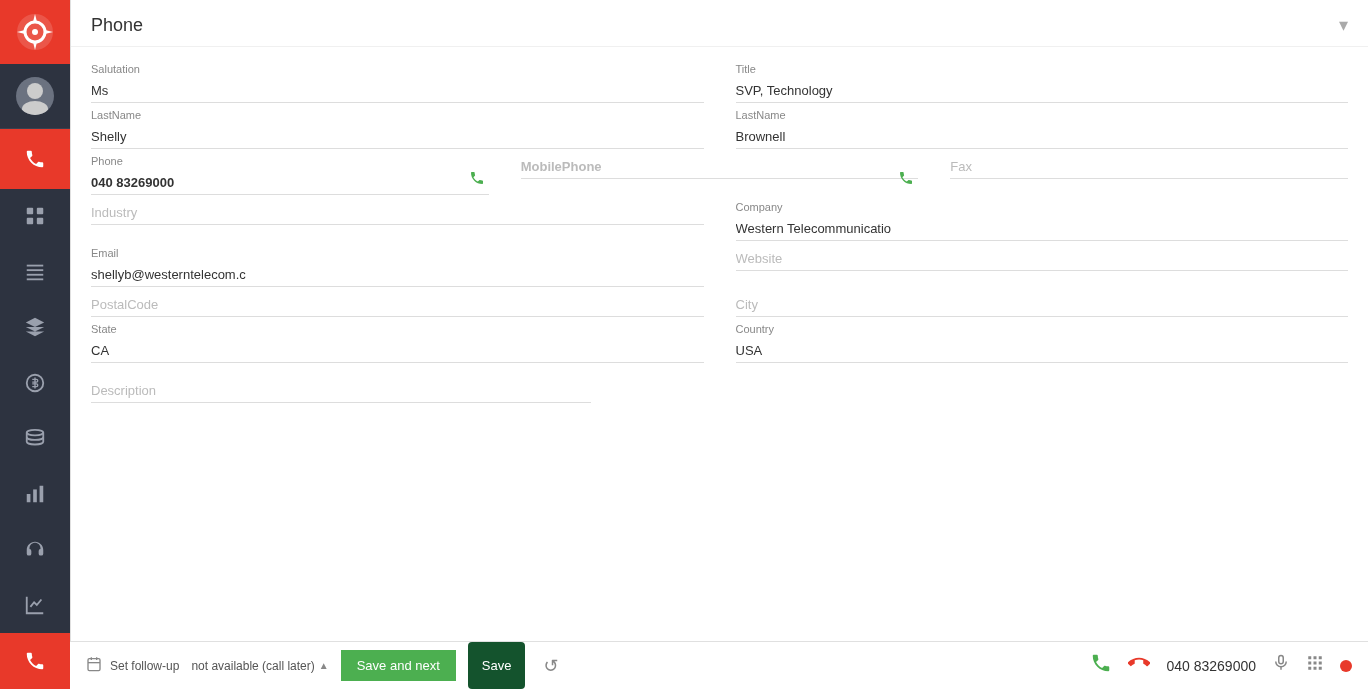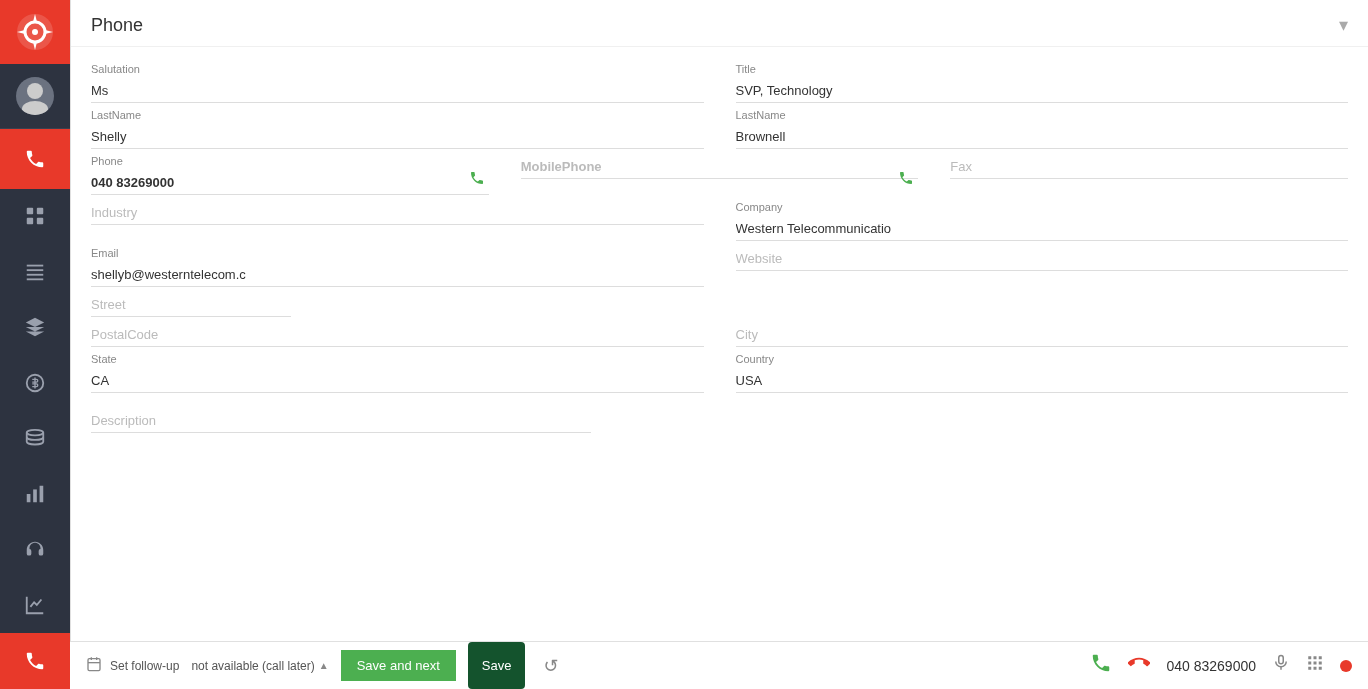--- a/index.html
+++ b/index.html
@@ -411,26 +411,20 @@
       <div class="form-row">
         <div class="form-field">
           <label>Email</label>
           <input type="text" value="shellyb@westerntelecom.c" style="">
         </div>
         <div class="form-field">
           <input type="text" placeholder="Website" style="">
         </div>
       </div>
 
-      <div class="form-row">
-        <div class="form-field">
-          <input type="text" placeholder="Street" style="max-width: 200px;">
-        </div>
-        <div class="form-field"></div>
-      </div>
 
       <div class="form-row">
         <div class="form-field">
           <input type="text" placeholder="PostalCode" style="color: rgb(153, 153, 153);">
         </div>
         <div class="form-field">
           <input type="text" placeholder="City" style="color: rgb(153, 153, 153);">
         </div>
       </div>
 

